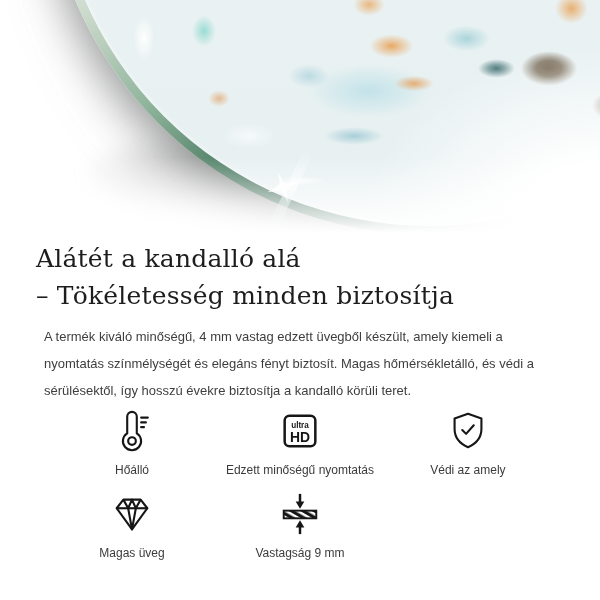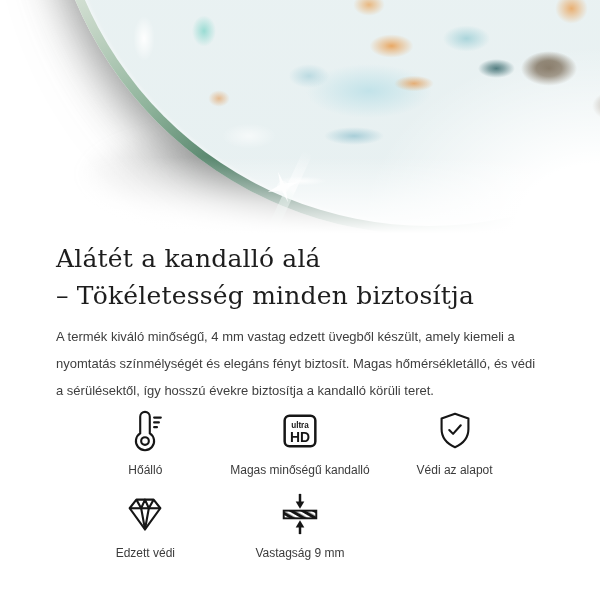--- a/index.html
+++ b/index.html
@@ -67,29 +67,29 @@
   .fade-right {
     position: absolute; inset: 0; z-index: 3; pointer-events: none;
     background: radial-gradient(ellipse 340px 260px at 100% 96%, #ffffff 25%, rgba(255,255,255,0) 70%);
   }
   .fade-bottom {
     position: absolute; inset: 0; z-index: 3; pointer-events: none;
     background: linear-gradient(to bottom, rgba(255,255,255,0) 66%, rgba(255,255,255,.7) 86%, #ffffff 98%);
   }
 
   
-  .content { position: relative; padding: 0 56px; }
+  .content { position: relative; padding: 0 36px; }
   h1.title {
     margin: 2px 0 0; font-family: "DejaVu Serif", "Liberation Serif", serif;
     font-weight: 400; font-size: 25px; line-height: 37px; color: #1d1d1d;
     letter-spacing: .2px;
   }
   h1.title span { display: block; }
   p.desc {
-    margin: 9px 0 0; max-width: 542px;
+    margin: 9px 8px 0; max-width: 542px;
     font-size: 13px; line-height: 27px; color: #3e3e3e;
   }
 
   
   .features { display: flex; flex-wrap: wrap; margin-top: 3px; padding: 0 12px; }
   .feature { width: 33.33%; display: flex; flex-direction: column; align-items: center; margin-top: 0; }
   .feature.row2 { margin-top: 13px; }
   .feature .icon-box { height: 48px; display: flex; align-items: center; }
   .feature .label { margin-top: 8px; font-size: 12px; color: #3b3b3b; text-align: center; }
   .icon-svg { stroke: #161616; fill: none; stroke-width: 2.2; }
@@ -135,43 +135,43 @@
     </div>
 
     <div class="feature">
       <div class="icon-box">
         <svg class="icon-svg" width="46" height="46" viewBox="0 0 48 48">
           <rect x="8" y="8" width="32" height="32" rx="5" stroke-width="2.6"></rect>
           <text class="uhd-text" x="24" y="21" font-size="8.5" text-anchor="middle">ultra</text>
           <text class="uhd-text" x="24" y="35" font-size="14.5" text-anchor="middle">HD</text>
         </svg>
       </div>
-      <div class="label">Magas minőségű kandalló</div>
+      <div class="label">Edzett minőségű nyomtatás</div>
     </div>
 
     <div class="feature">
       <div class="icon-box">
         <svg class="icon-svg" width="46" height="46" viewBox="0 0 48 48" stroke-linecap="round" stroke-linejoin="round">
           <path d="M24,6 L38,11 V22 C38,31 32,37.5 24,41 C16,37.5 10,31 10,22 V11 Z"></path>
           <polyline points="18,23 22,27 30,18"></polyline>
         </svg>
       </div>
-      <div class="label">Védi az alapot</div>
+      <div class="label">Védi az amely</div>
     </div>
 
     <div class="feature row2">
       <div class="icon-box">
         <svg class="icon-svg" width="46" height="46" viewBox="0 0 48 48" stroke-width="2" stroke-linejoin="round">
           <path d="M15,9 L8,18 L24,40 L40,18 L33,9 Z"></path>
           <line x1="8" y1="18" x2="40" y2="18"></line>
           <path d="M15,9 L20,18 L24,9 L28,18 L33,9"></path>
           <path d="M20,18 L24,40 L28,18"></path>
         </svg>
       </div>
-      <div class="label">Edzett védi</div>
+      <div class="label">Magas üveg</div>
     </div>
 
 
     <div class="feature row2">
       <div class="icon-box">
         <svg width="46" height="46" viewBox="0 0 48 48">
           <defs>
             <pattern id="hatchPat" width="6" height="6" patternUnits="userSpaceOnUse" patternTransform="rotate(-60)">
               <rect width="6" height="6" fill="#ffffff"></rect>
               <rect width="3.4" height="6" fill="#161616"></rect>

